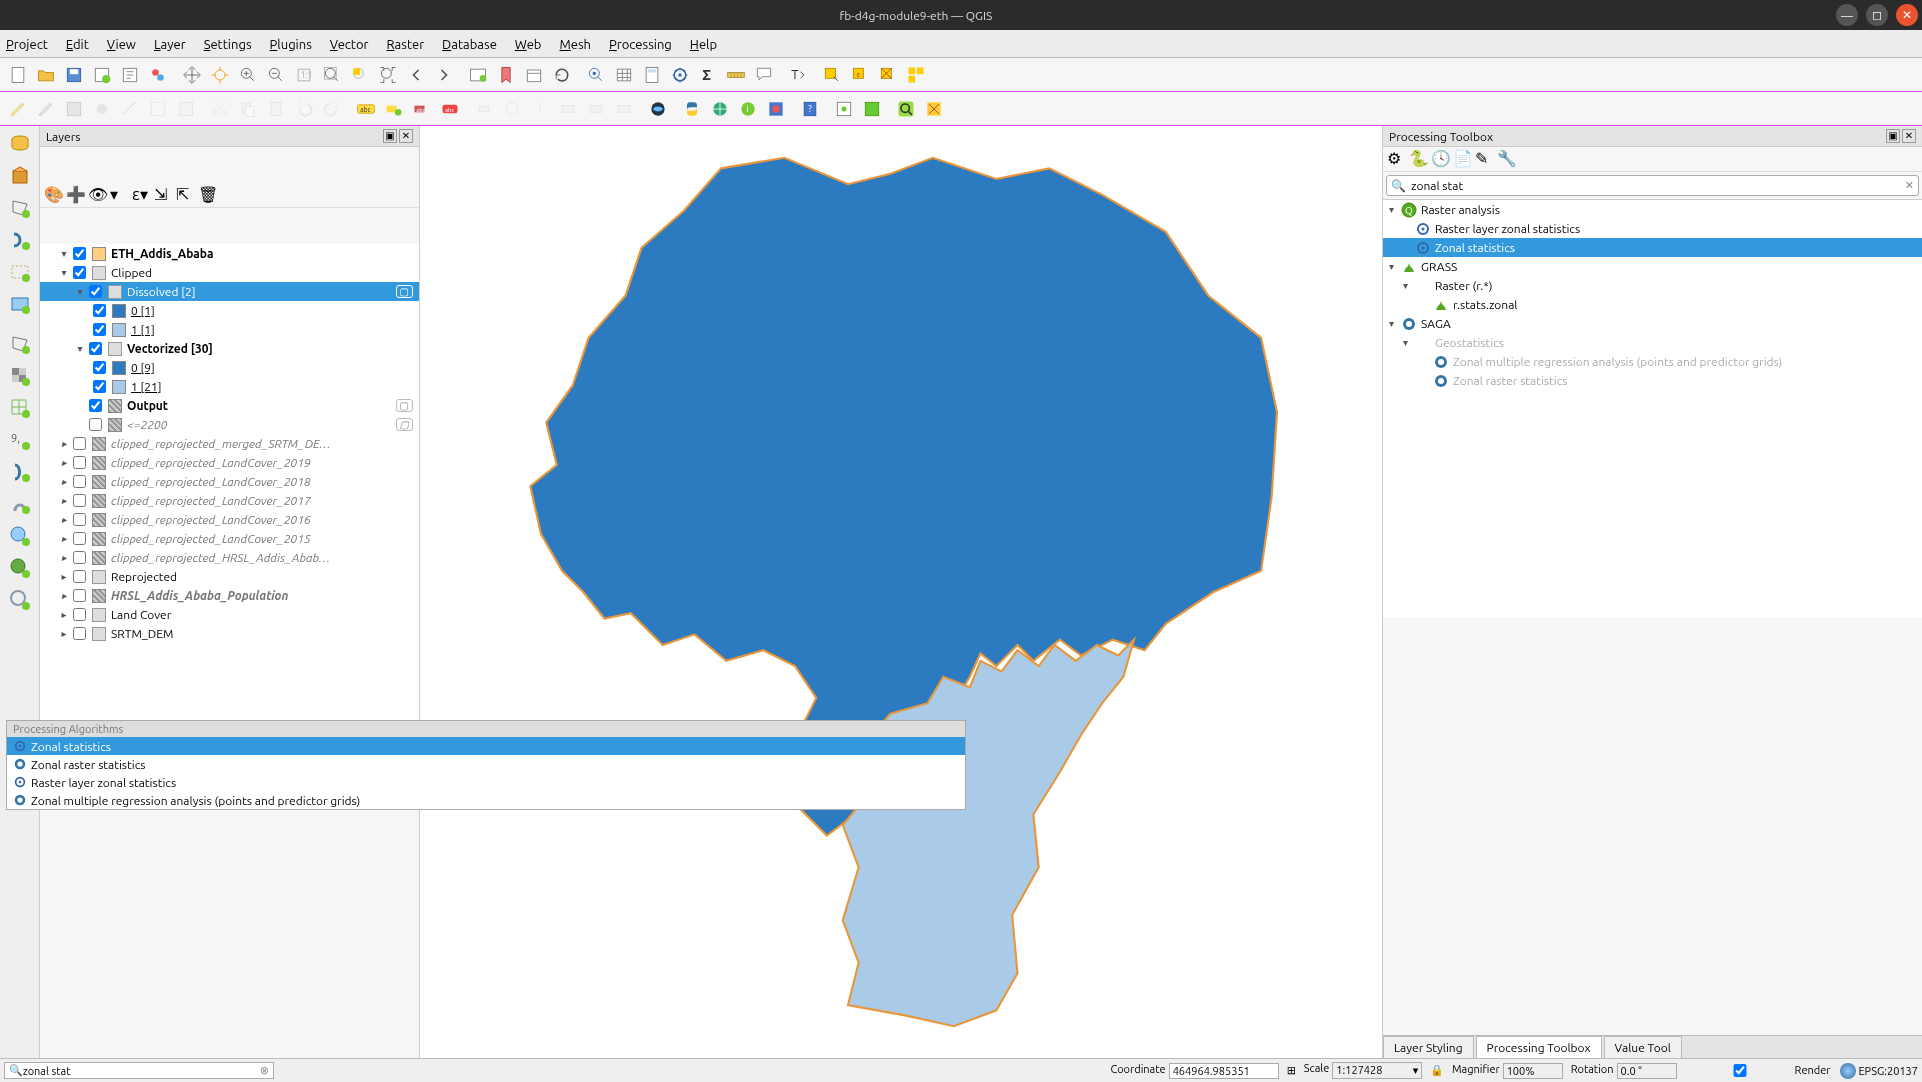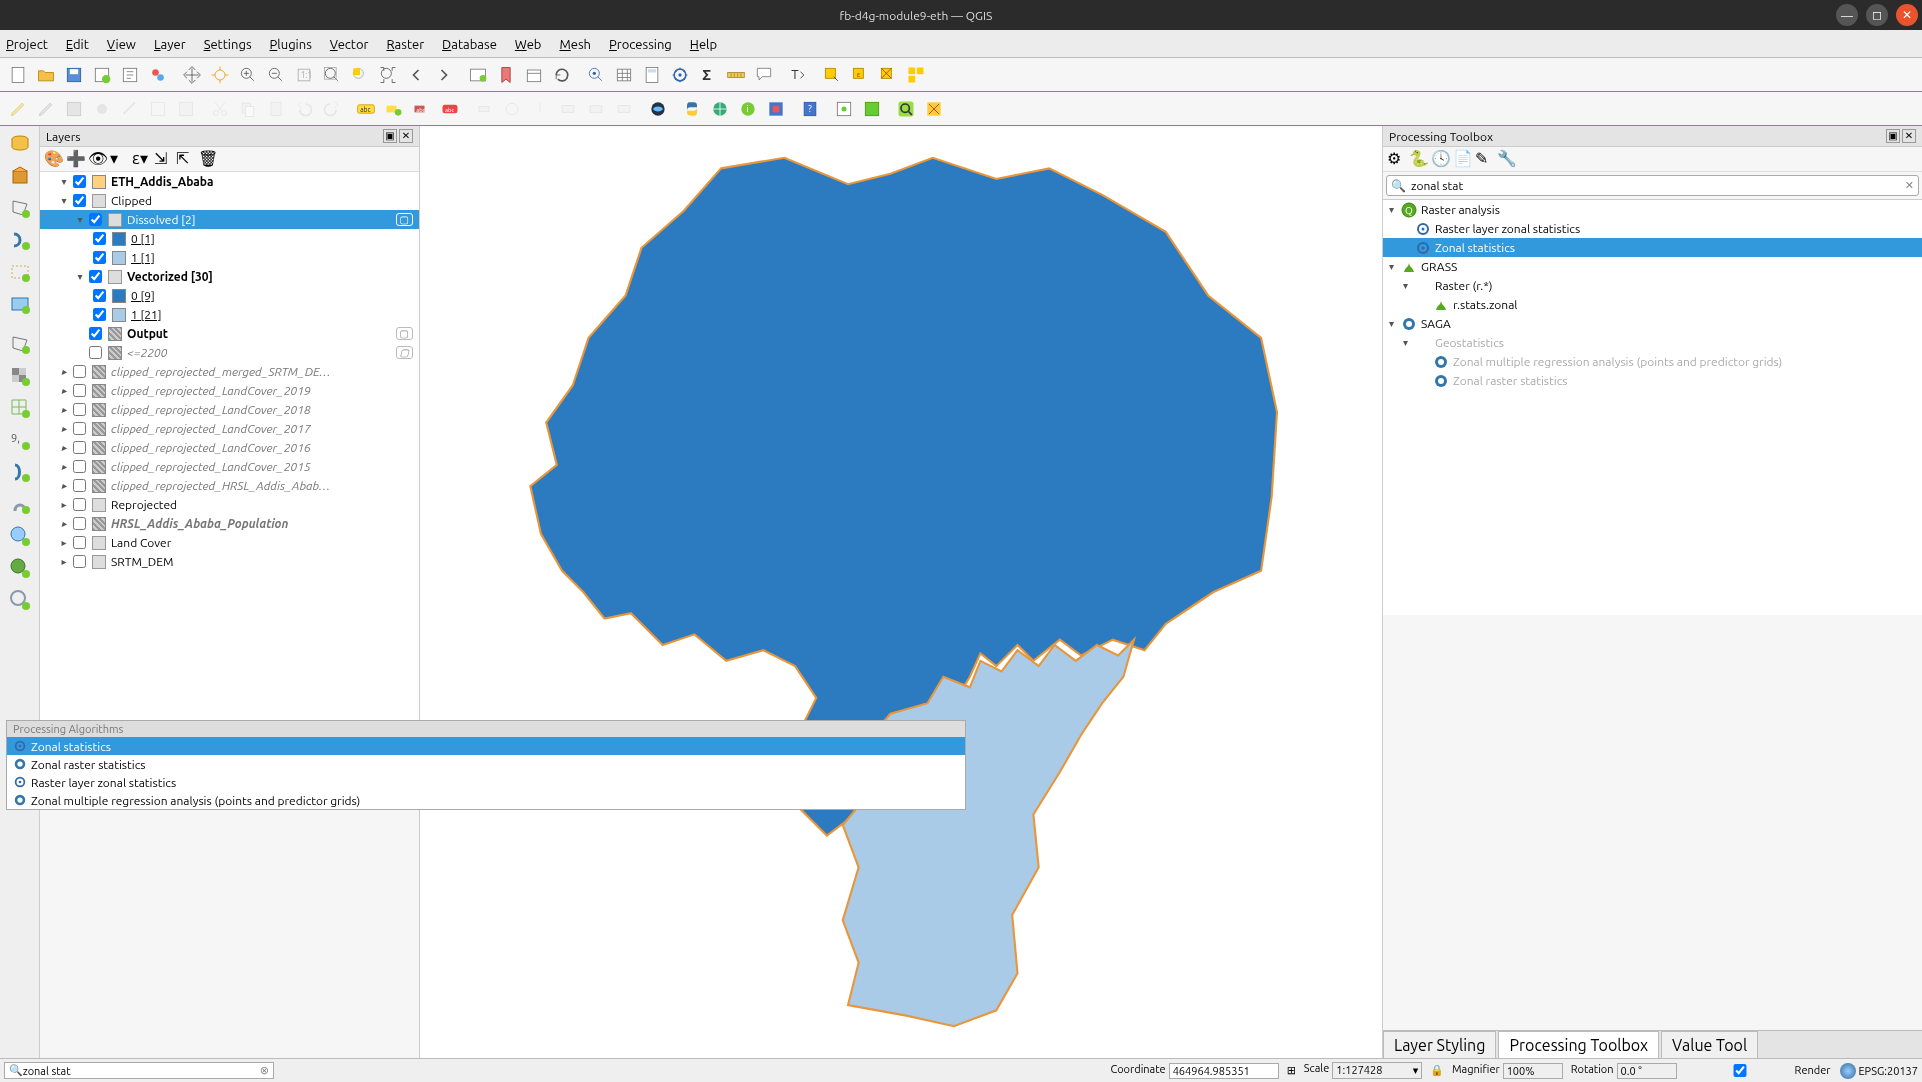--- a/index.html
+++ b/index.html
@@ -19,21 +19,21 @@
 .toolbar .ticon { width: 26px; height: 26px; margin: 1px; display: flex; align-items: center; justify-content: center; border: 1px solid transparent; border-radius: 2px; }
 .toolbar .sep { width: 6px; }
 .toolbar svg { width: 20px; height: 20px; }
 
 .main { display: flex; height: calc(1082px - 30px - 28px - 34px - 34px - 24px); }
 
 .leftdock { width: 40px; background: #efefef; border-right: 1px solid #ccc; display:flex; flex-direction:column; align-items:center; padding-top:2px;}
 .leftdock .dicon { width: 28px; height: 28px; margin: 2px 0; display:flex; align-items:center; justify-content:center;}
 .leftdock .dicon svg{width:24px;height:24px;}
 
-.layers-panel { width: 380px; background: #f6f6f6; border-right: 1px solid #ccc; display: flex; flex-direction: column; }
+.layers-panel { width: 380px; background: #f6f6f6; border-right: 1px solid #ccc; display: flex; flex-direction: column; gap: 36px; }
 .panel-title { font-size: 12px; padding: 3px 6px; background: #e4e4e4; border-bottom: 1px solid #ccc; display:flex; align-items:center;}
 .panel-title .ptspacer{flex:1;}
 .panel-title .pbtn{width:14px;height:14px;font-size:10px;text-align:center;margin-left:2px;border:1px solid #999;}
 .panel-toolbar { padding: 2px 4px; display:flex; align-items:center; border-bottom:1px solid #ddd;}
 .panel-toolbar .picon{width:20px;height:20px;margin-right:2px;}
 
 .layer-tree { flex:1; overflow:auto; font-size: 12px; background: #fff; max-height:560px;}
 .tree-row { display:flex; align-items:center; height:19px; padding-left:4px; white-space:nowrap;}
 .tree-row .exp{width:12px;text-align:center;color:#555;font-size:10px;}
 .tree-row input[type=checkbox]{margin:0 3px;}
@@ -63,21 +63,21 @@
 
 .algo-tree{flex:1;background:#fff;font-size:12px;overflow:auto;}
 .algo-row{display:flex;align-items:center;height:19px;padding-left:6px;}
 .algo-row.sel{background:#3399dd;color:#fff;}
 .algo-row .exp{width:12px;font-size:10px;color:#555;}
 .algo-row .aicon{width:16px;height:16px;margin-right:4px;display:flex;align-items:center;justify-content:center;}
 .algo-row.faded{color:#aaa;}
 .aind1{padding-left:20px;} .aind2{padding-left:38px;}
 
 .bottom-tabs{display:flex;background:#e4e4e4;border-top:1px solid #bbb;}
-.bottom-tabs .tab{padding:4px 10px;font-size:16px;border:1px solid #bbb;border-bottom:none;margin-right:2px;background:#f0f0f0;}
+.bottom-tabs .tab{padding:4px 10px;font-size:12px;border:1px solid #bbb;border-bottom:none;margin-right:2px;background:#f0f0f0;}
 .bottom-tabs .tab.active{background:#fff;}
 
 .statusbar{height:24px;background:#efefef;border-top:1px solid #bbb;display:flex;align-items:center;font-size:11px;padding:0 4px;}
 .statusbar .locator{width:270px;display:flex;align-items:center;border:1px solid #aaa;margin-right:6px;padding:1px 4px;background:#fff;}
 .statusbar .locator input{border:none;outline:none;flex:1;font-size:11px;}
 .statusbar .spacer{flex:1;}
 .statusbar .field{margin:0 4px;display:flex;align-items:flex-start;}
 .statusbar .field input{width:110px;border:1px solid #aaa;padding:1px 3px;font-size:11px;}
 .statusbar .field .lbl{margin-right:3px;}
 .statusbar .scale-sel{width:90px;border:1px solid #aaa;padding:1px 3px;display:flex;}

